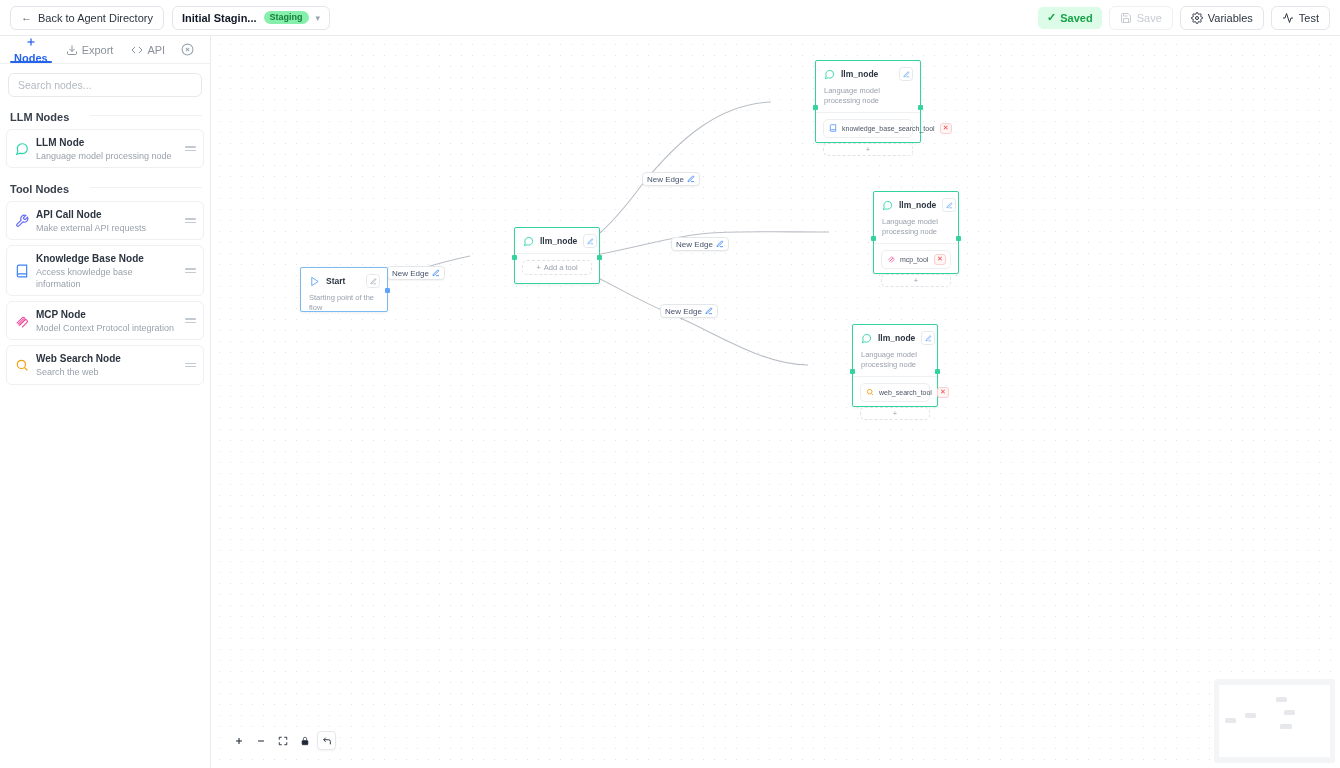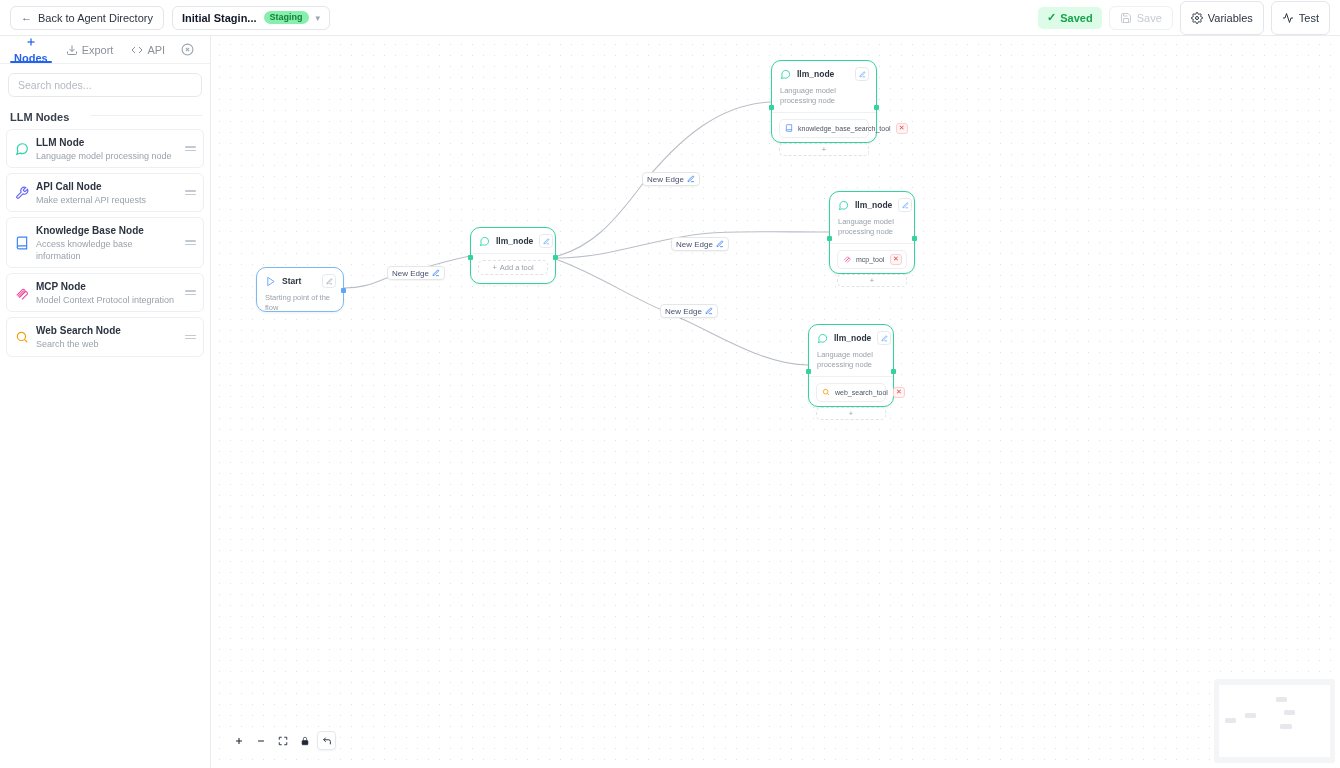--- a/index.html
+++ b/index.html
@@ -42,21 +42,21 @@
     display:flex; align-items:center; gap:4px;
     height:22px; padding:0 9px; border-radius:5px;
     background:#dcfce7; color:#16a34a; font-size:11px; font-weight:600;
   }
   .btn-disabled {
     display:flex; align-items:center; gap:5px; height:24px; padding:0 10px;
     border:1px solid #eef0f2; border-radius:6px; background:#fff;
     font-size:11px; color:#c6cbd2; cursor:default;
   }
   .btn-out {
-    display:flex; align-items:center; gap:5px; height:34px; padding:0 10px;
+    display:flex; align-items:center; gap:5px; height:24px; padding:0 10px;
     border:1px solid #e3e6ea; border-radius:6px; background:#fff;
     font-size:11px; color:#2b3440; cursor:pointer;
   }
   .ic { width:12px; height:12px; display:inline-block; flex:none; }
   .ic svg { width:12px; height:12px; display:block; }
 
   
   .sidebar {
     position:absolute; left:0; top:36px; width:211px; height:732px;
     background:#ffffff; border-right:1px solid #e9ecef; z-index:30;
@@ -119,22 +119,23 @@
     position:absolute; display:flex; align-items:center; gap:3px;
     background:#fff; border:1px solid #e4e7ea; border-radius:4px;
     padding:1.5px 4px; font-size:8px; color:#44506a; white-space:nowrap;
     box-shadow:0 1px 1px rgba(0,0,0,.04); cursor:pointer;justify-content:space-between;
   }
   .edge-label .ic { width:8px; height:8px; }
   .edge-label .ic svg { width:8px; height:8px; }
 
   
   .fnode {
-    position:absolute; background:#ffffff; border-radius:10px;
+    position:absolute; background:#ffffff; border-radius:2px;
     box-shadow:0 1px 3px rgba(16,24,40,.07);
+    margin-left:44px;
   }
   .fnode.sel-green { border:1.4px solid #34d39c; }
   .fnode.sel-blue  { border:1.4px solid #7cb9f0; }
   .fn-head {
     display:flex; align-items:center; gap:6px; padding:6px 7px 5px 8px;
   }
   .fn-ic { width:11px; height:11px; flex:none; }
   .fn-ic svg { width:11px; height:11px; display:block; }
   .fn-title { font-size:8.5px; font-weight:700; color:#2b3440; flex:1; text-align:left; }
   .fn-edit {
@@ -298,20 +299,21 @@
       <span class="nc-text">
         <span class="nc-title">LLM Node</span>
         <span class="nc-sub" style="display:block">Language model processing node</span>
       </span>
       <span class="nc-grip">
           <i></i>
           <i></i>
         </span>
     </div>
 
+    <div class="group-title">Tool Nodes</div>
 
     <div class="node-card">
       <span class="nc-ic">
         <svg viewBox="0 0 24 24" fill="none" stroke="#6366f1" stroke-width="2">
             <path d="M14.7 6.3a1 1 0 0 0 0 1.4l1.6 1.6a1 1 0 0 0 1.4 0l3.77-3.77a6 6 0 0 1-7.94 7.94l-6.91 6.91a2.12 2.12 0 0 1-3-3l6.91-6.91a6 6 0 0 1 7.94-7.94l-3.76 3.76z"></path>
           </svg>
       </span>
       <span class="nc-text">
         <span class="nc-title">API Call Node</span>
         <span class="nc-sub" style="display:block">Make external API requests</span>

